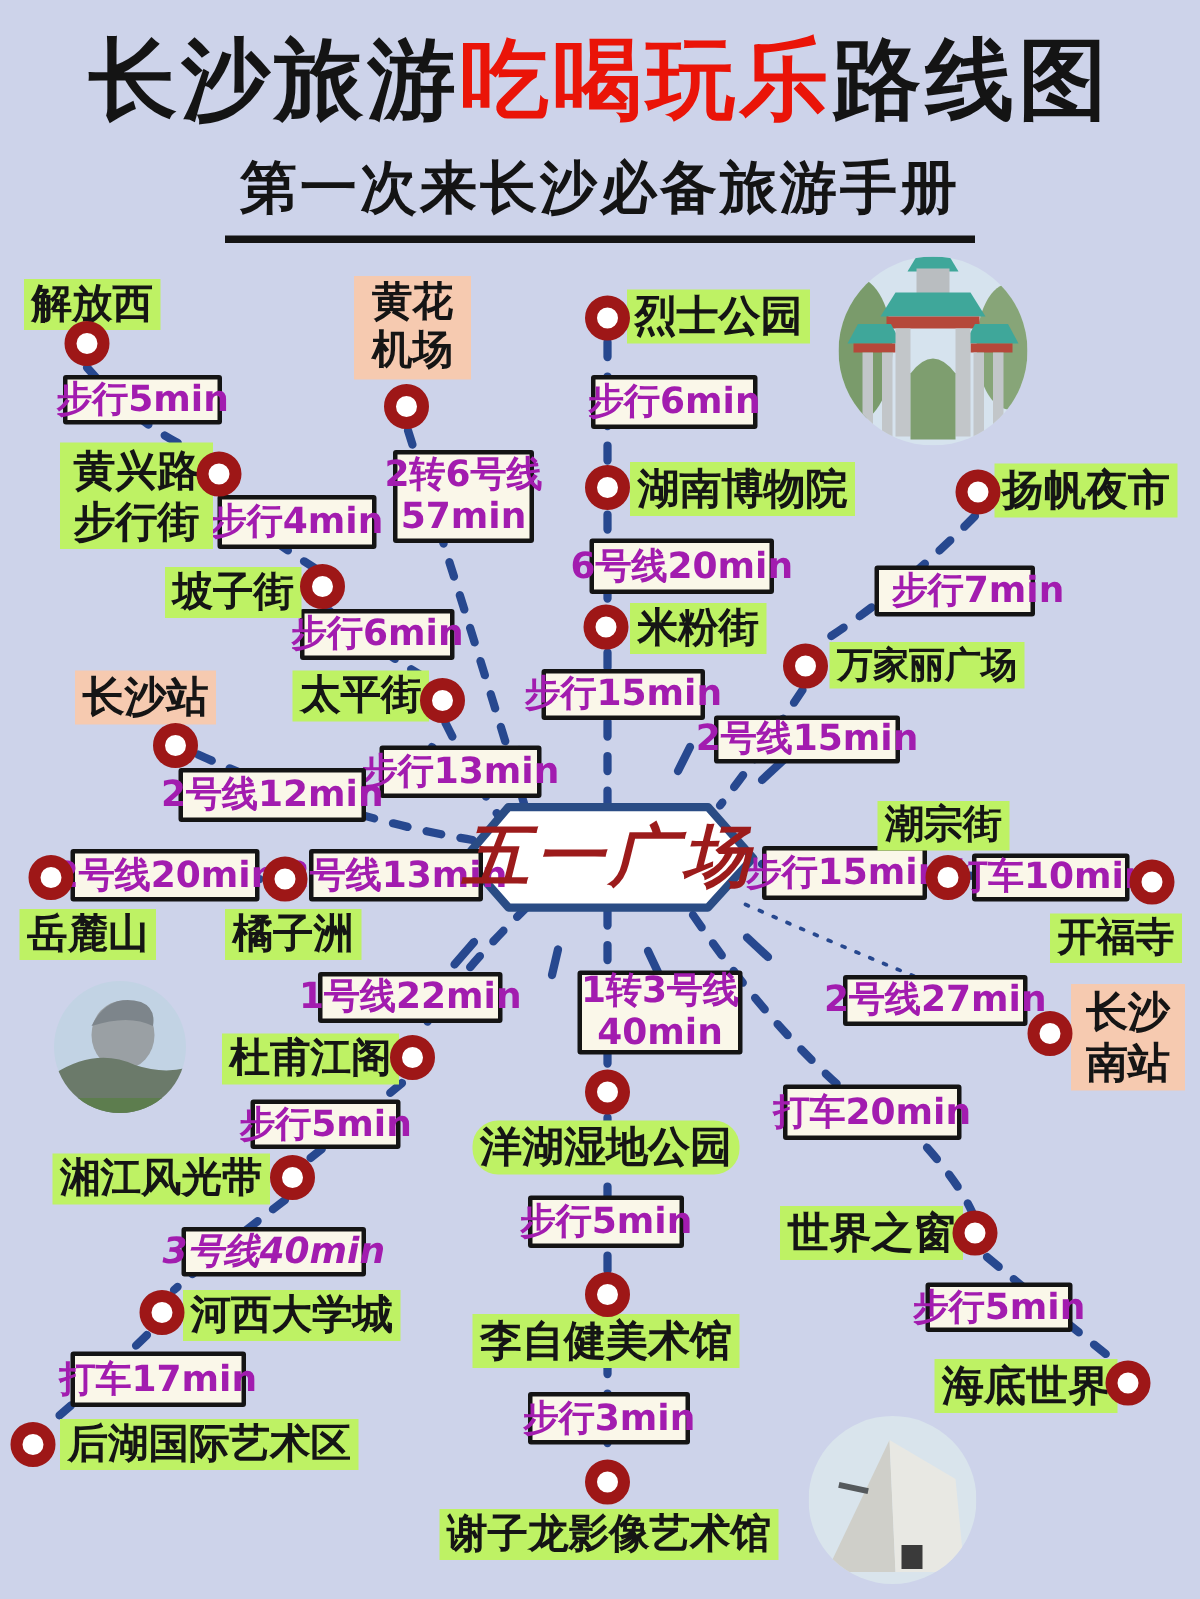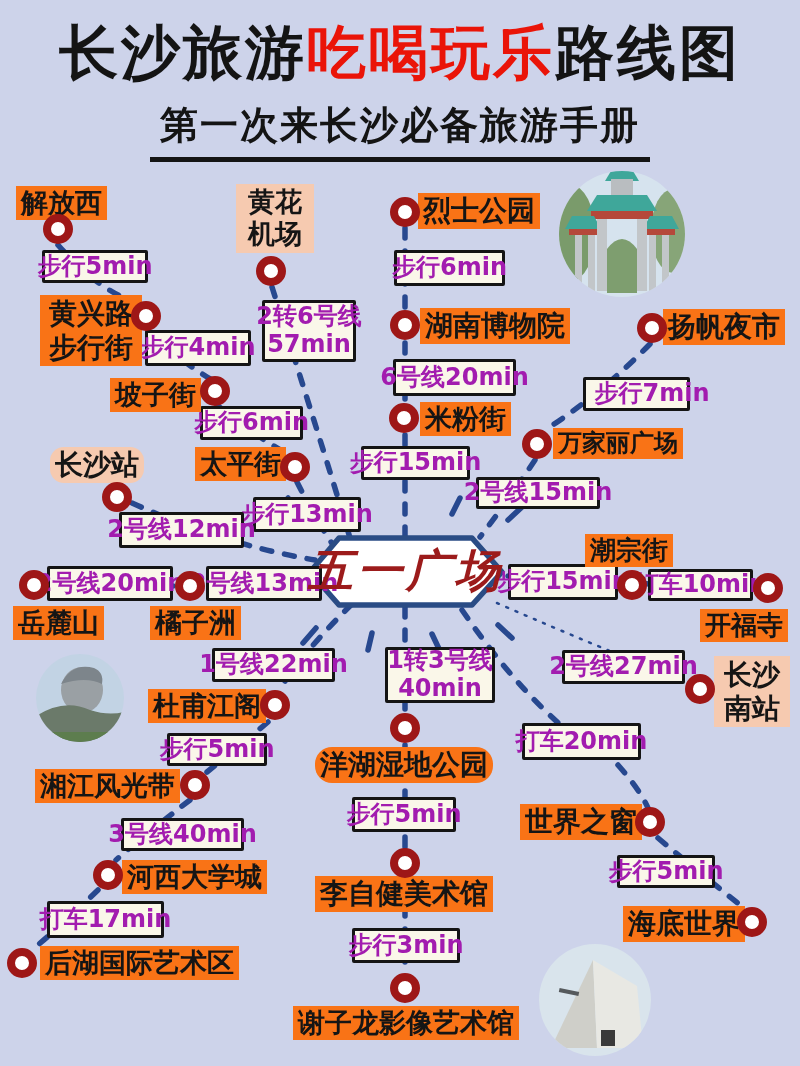--- a/index.html
+++ b/index.html
@@ -8,21 +8,21 @@
   
   .title{position:absolute;left:0;top:22px;width:800px;text-align:center;
          font-size:59px;font-weight:900;letter-spacing:3px;color:#141414;line-height:1.05;white-space:nowrap;}
   .title .red{color:#ea1408;}
   .subtitle-wrap{position:absolute;left:0;top:100px;width:800px;text-align:center;}
   .subtitle{display:inline-block;font-size:38px;font-weight:700;color:#141414;
             padding:0 10px 6px 10px;border-bottom:5px solid #141414;letter-spacing:2px;}
   
   svg.lines{position:absolute;left:0;top:0;z-index:1;}
   
-  .loc{position:absolute;z-index:4;background:#f97316;color:#151515;font-weight:900;
+  .loc{position:absolute;z-index:4;background:#bef264;color:#151515;font-weight:900;
        font-size:27px;line-height:1.2;padding:1px 5px;white-space:nowrap;}
   .loc.pink{background:#f6cab0;}
   .loc.two{white-space:normal;text-align:center;padding:2px 4px;}
   
   .tbox{position:absolute;z-index:3;background:#faf7e9;border:3px solid #141414;border-radius:2px;
         color:#a21caf;font-size:24px;font-weight:600;display:flex;align-items:center;
         justify-content:center;text-align:center;line-height:1.15;white-space:nowrap;box-sizing:border-box;}
   .tbox .stack span{display:block;}
   
   .node{position:absolute;z-index:5;width:14px;height:14px;background:#fff;
@@ -122,21 +122,21 @@
 <div class="loc" style="left:16px;top:186px;">解放西</div>
 <div class="loc pink two" style="left:236px;top:184px;width:70px;">黄花机场</div>
 <div class="loc" style="left:418px;top:193px;font-size:28px;">烈士公园</div>
 <div class="loc" style="left:420px;top:308px;font-size:28px;">湖南博物院</div>
 <div class="loc" style="left:663px;top:309px;font-size:28px;">扬帆夜市</div>
 <div class="loc" style="left:420px;top:402px;">米粉街</div>
 <div class="loc" style="left:553px;top:428px;font-size:24px;">万家丽广场</div>
 <div class="loc two" style="left:40px;top:295px;width:94px;font-size:28px;">黄兴路步行街</div>
 <div class="loc" style="left:110px;top:378px;">坡子街</div>
 <div class="loc" style="left:195px;top:447px;">太平街</div>
-<div class="loc pink" style="left:50px;top:447px;font-size:28px;border-radius:14px;">长沙站</div>
+<div class="loc pink" style="left:50px;top:447px;font-size:28px;">长沙站</div>
 <div class="loc" style="left:13px;top:606px;">岳麓山</div>
 <div class="loc" style="left:150px;top:606px;">橘子洲</div>
 <div class="loc" style="left:585px;top:534px;font-size:26px;">潮宗街</div>
 <div class="loc" style="left:700px;top:609px;font-size:26px;">开福寺</div>
 <div class="loc" style="left:148px;top:689px;">杜甫江阁</div>
 <div class="loc" style="left:35px;top:769px;">湘江风光带</div>
 <div class="loc" style="left:122px;top:860px;">河西大学城</div>
 <div class="loc" style="left:40px;top:946px;">后湖国际艺术区</div>
 <div class="loc" style="left:315px;top:747px;font-size:28px;border-radius:17px;">洋湖湿地公园</div>
 <div class="loc" style="left:315px;top:876px;font-size:28px;">李自健美术馆</div>
@@ -168,21 +168,21 @@
 <div class="tbox" style="left:212px;top:648px;width:123px;height:34px;">1号线22min</div>
 <div class="tbox" style="left:353px;top:647px;width:110px;height:56px;margin-left:32px;">
     <div class="stack">
       <span>1转3号线</span>
       <span>40min</span>
     </div>
   </div>
 <div class="tbox" style="left:562px;top:650px;width:123px;height:34px;">2号线27min</div>
 <div class="tbox" style="left:167px;top:733px;width:100px;height:33px;">步行5min</div>
 <div class="tbox" style="left:522px;top:723px;width:119px;height:37px;">打车20min</div>
-<div class="tbox" style="left:121px;top:818px;width:123px;height:33px;">3号线40min</div>
+<div class="tbox" style="left:121px;top:818px;width:123px;height:33px;font-style:italic;">3号线40min</div>
 <div class="tbox" style="left:352px;top:797px;width:104px;height:35px;">步行5min</div>
 <div class="tbox" style="left:617px;top:855px;width:98px;height:33px;">步行5min</div>
 <div class="tbox" style="left:47px;top:901px;width:117px;height:37px;">打车17min</div>
 <div class="tbox" style="left:352px;top:928px;width:108px;height:35px;">步行3min</div>
 
 <div class="node" style="left:58px;top:229px;"></div>
 <div class="node" style="left:271px;top:271px;"></div>
 <div class="node" style="left:405px;top:212px;"></div>
 <div class="node" style="left:405px;top:325px;"></div>
 <div class="node" style="left:652px;top:328px;"></div>

